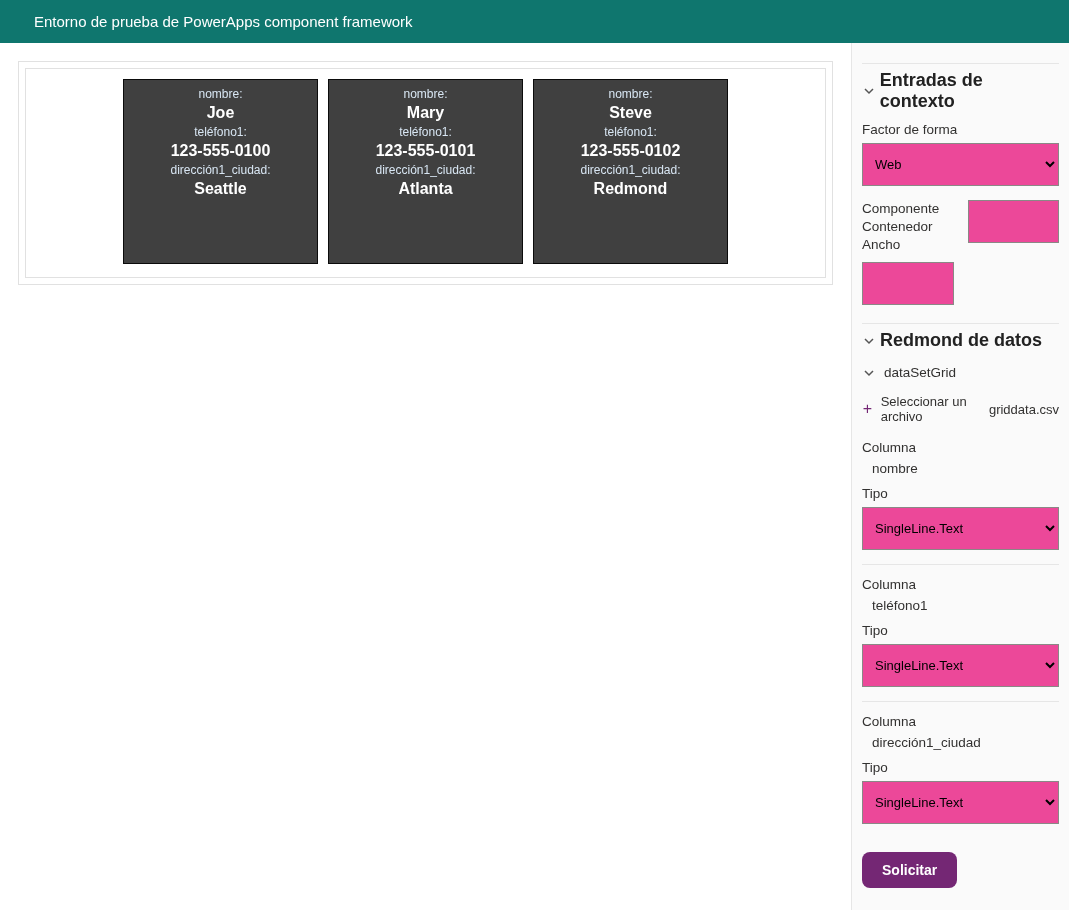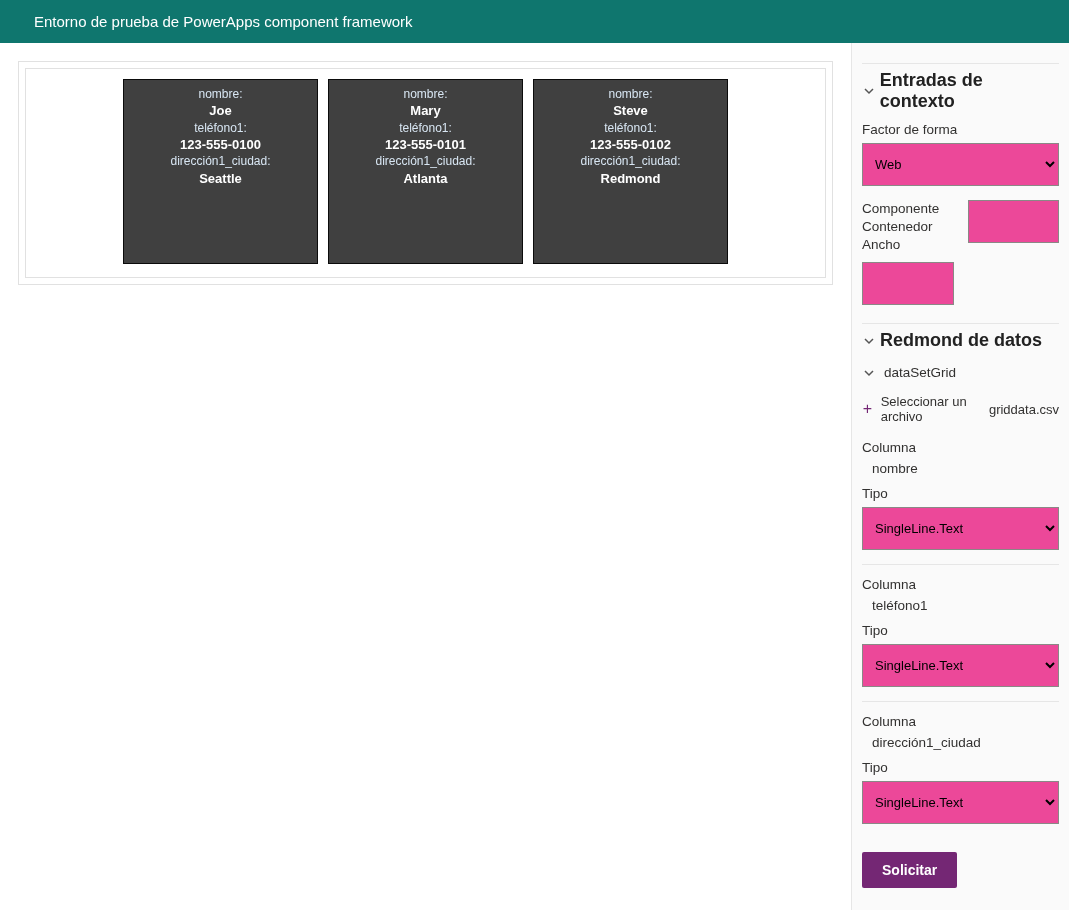--- a/index.html
+++ b/index.html
@@ -46,21 +46,21 @@
     border: 1px solid #0b0b0b;
     width: 195px;
     height: 185px;
     color: #fff;
     text-align: center;
     padding-top: 6px;
     font-size: 13px;
     line-height: 1.35;
   }
   .card .lbl { color: #d8e6f3; font-size: 12px; }
-  .card .val { color: #fff; font-weight: 600; font-size: 13px; }
+  .card .val { color: #fff; font-weight: 600; font-size: 16px; }
   
   .sidebar {
     width: 218px;
     background: #fafafa;
     border-left: 1px solid #e6e6e6;
     padding: 14px 10px 20px 10px;
     overflow-y: auto;
   }
   .side-title {
     font-size: 20px;
@@ -141,21 +141,21 @@
     border-top: 1px solid #e6e6e6;
     margin: 6px 0 12px 0;
   }
   .btn-primary {
     background: #742774;
     color: #fff;
     border: none;
     padding: 10px 20px;
     font-size: 14px;
     font-weight: 600;
-    border-radius: 2px;
+    border-radius: 8px;
     cursor: pointer;
     margin-top: 14px;
   }
   
   .sidebar::-webkit-scrollbar { width: 4px; }
   .sidebar::-webkit-scrollbar-thumb { background: #ccc; }
 </style>
 </head>
 <body>
 

